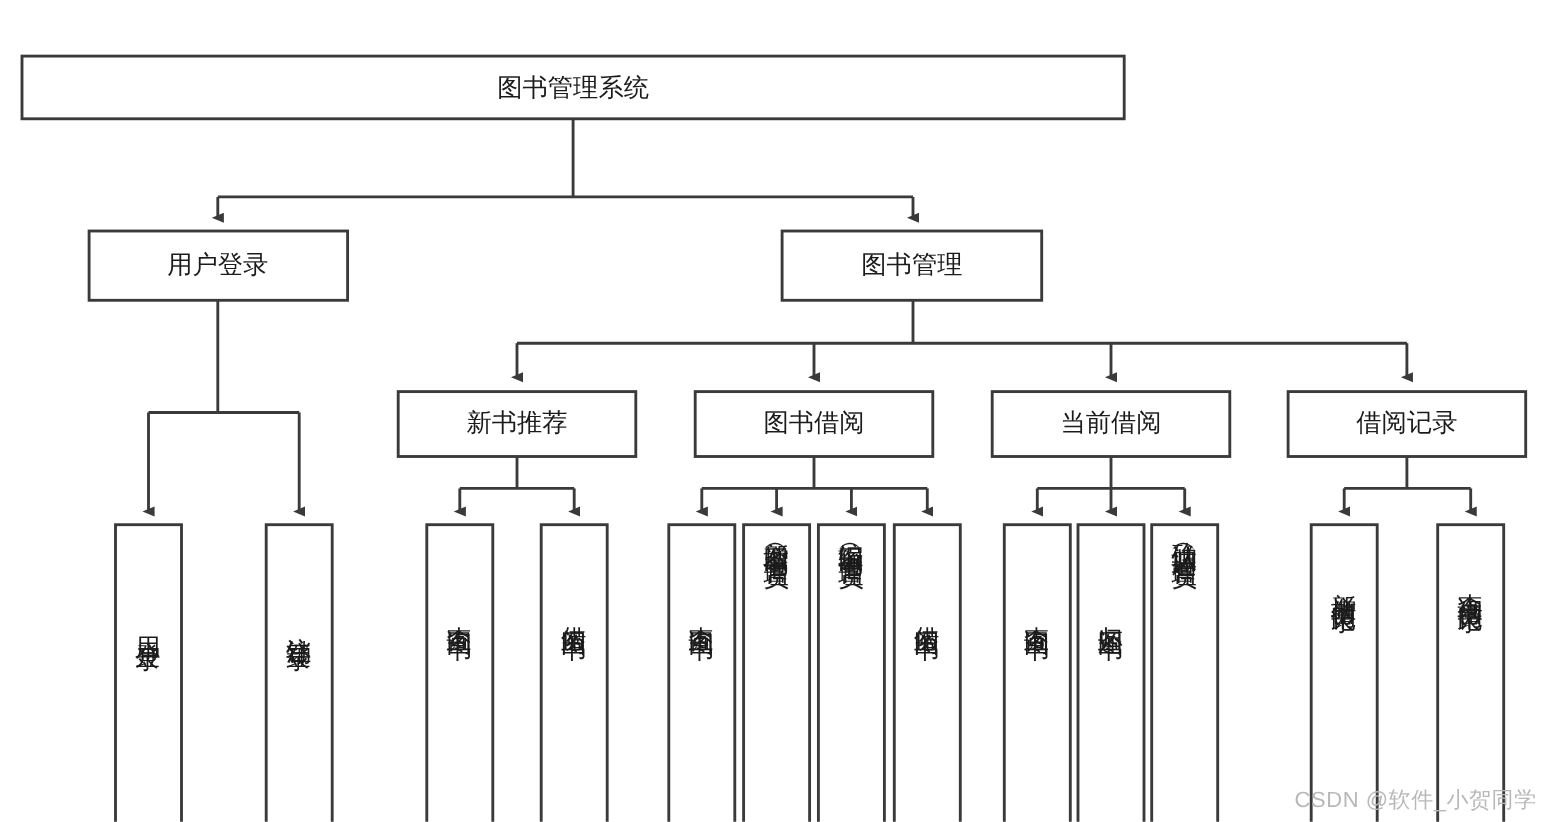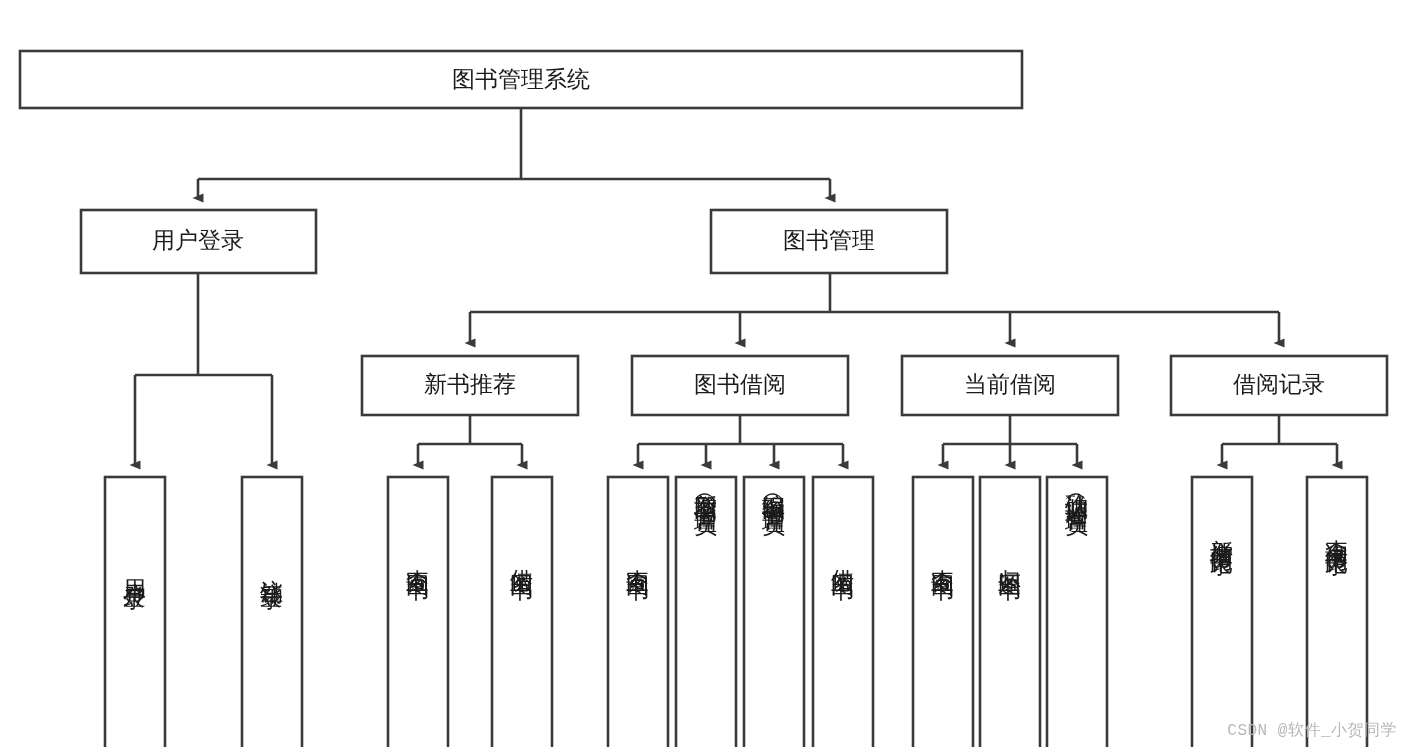--- a/index.html
+++ b/index.html
@@ -49,22 +49,22 @@
     fill: none;
   }
   .arrow-head {
     fill: #3a3a3a;
     stroke: none;
   }
   .watermark {
     position: absolute;
     right: 8px;
     bottom: 6px;
-    font-family: Liberation Mono, monospace;
-    font-size: 16px;
+    font-family: Liberation Sans, sans-serif;
+    font-size: 20px;
     color: #b8b8b8;
     white-space: nowrap;
     pointer-events: none;
     letter-spacing: 0.5px;
   }
 </style>
 </head>
 <body>
 
 <div id="diagram-root">

